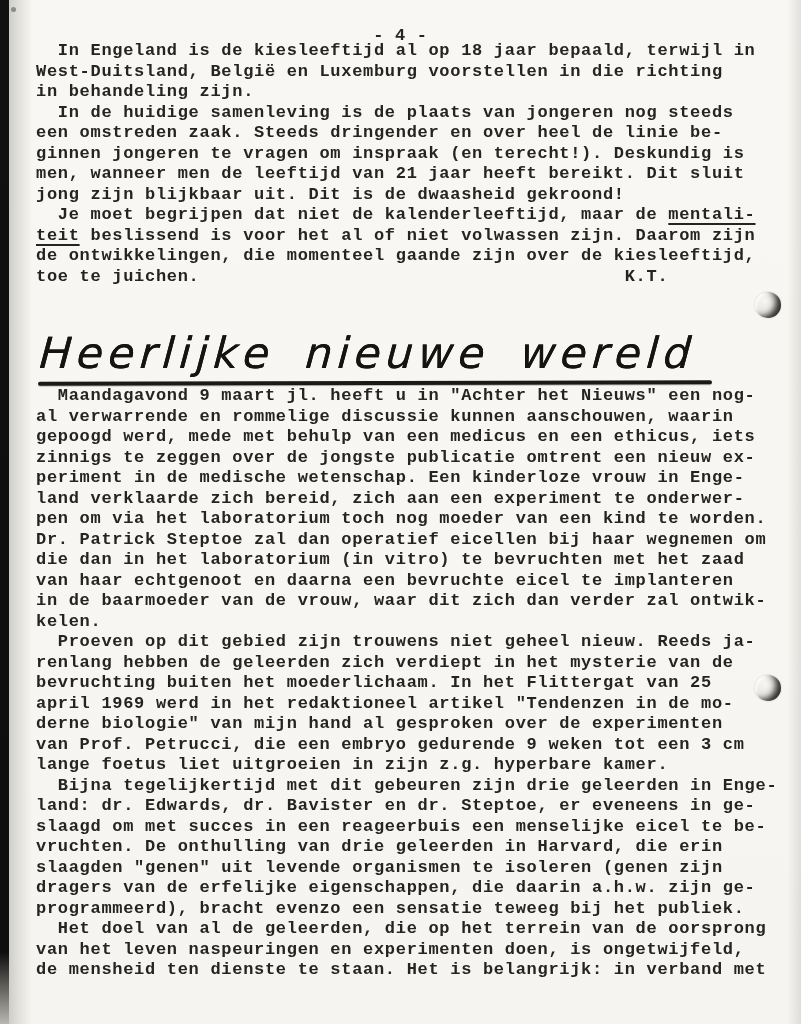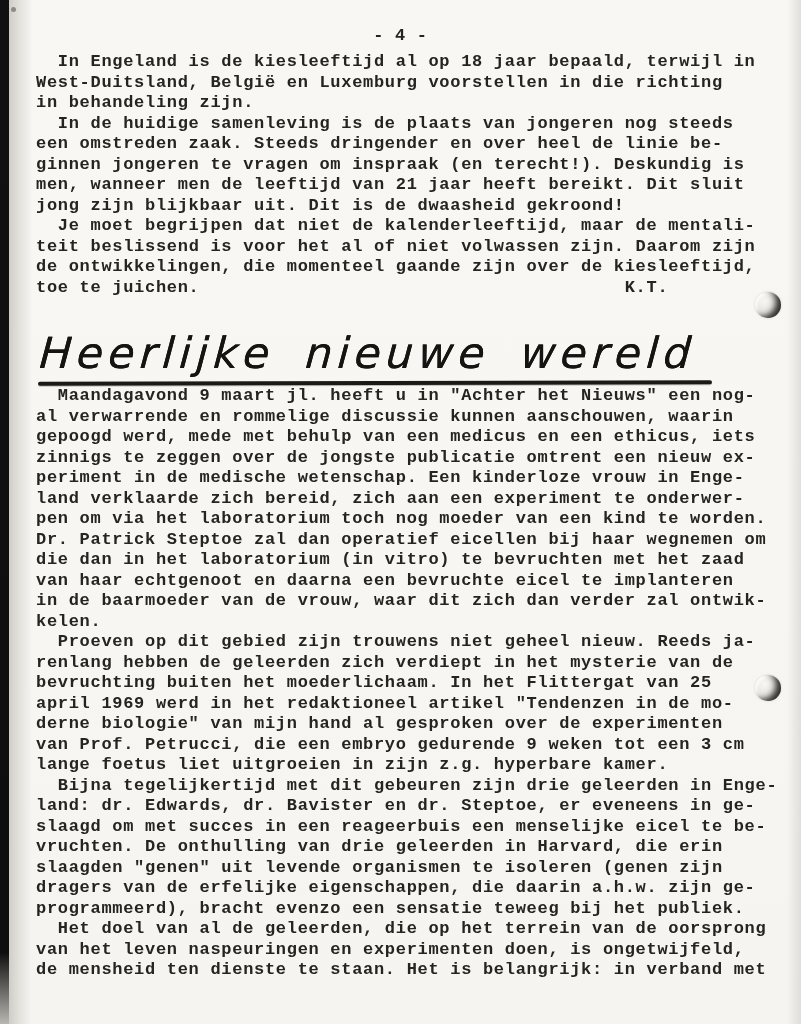--- a/index.html
+++ b/index.html
@@ -38,24 +38,25 @@
     font-weight: bold;
     letter-spacing: 0.7px;
     line-height: 20.5px;
     white-space: pre;
   }
   .page-number {
     position: absolute; top: 26px; left: 0; width: 801px;
     text-align: center;
   }
   .textblock { position: absolute; left: 36px; }
-  #sec-top { top: 52px; }
+  #sec-top { top: 41px; }
   #sec-article { top: 386px; }
   .tline { white-space: pre; height: 20.5px; }
   .u {
+    text-decoration: underline;
     text-decoration-thickness: 1.5px;
     text-underline-offset: 3.5px;
   }
   
   .heading-wrap { position: absolute; left: 38px; top: 328px; width: 690px; }
   .heading {
     margin: 0;
     font-family: "DejaVu Sans", sans-serif;
     font-style: italic;
     font-weight: normal;

